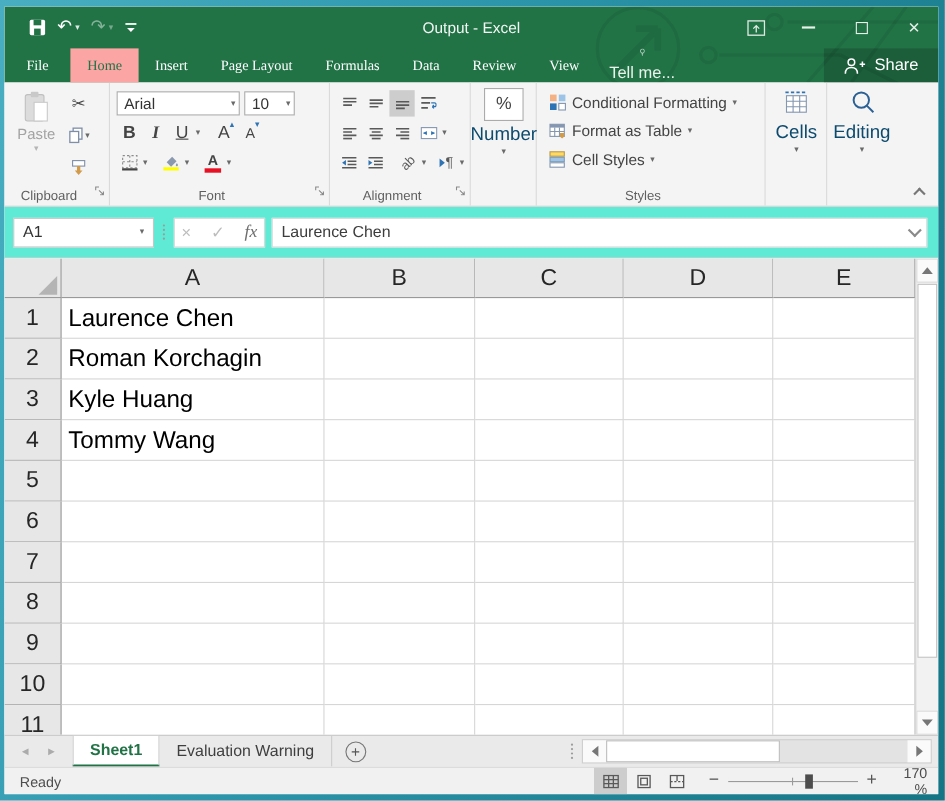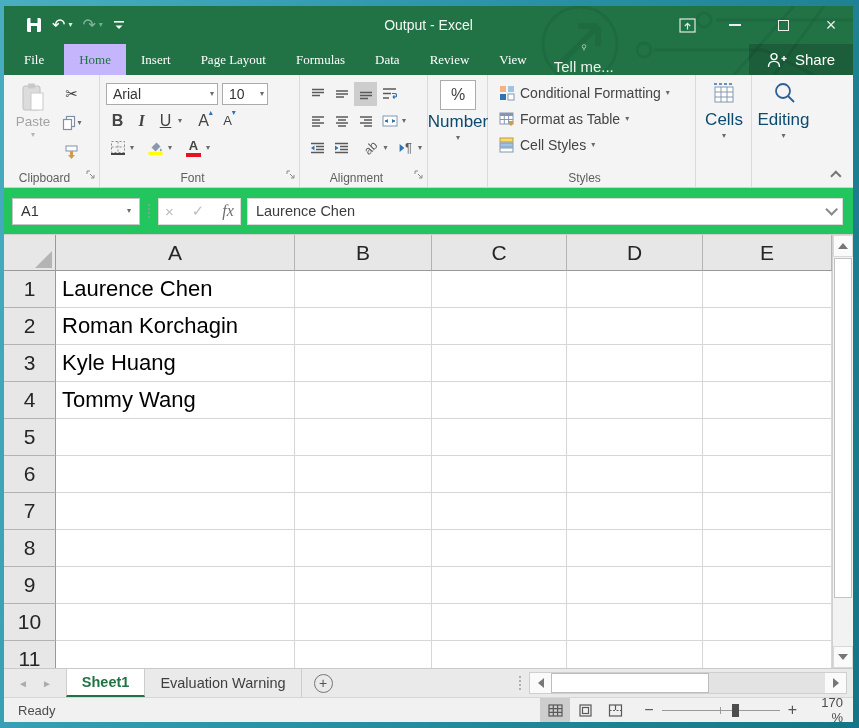--- a/index.html
+++ b/index.html
@@ -20,21 +20,21 @@
   .wtitle{position:absolute;left:0;right:0;text-align:center;font-size:14px;color:#f2f7f4;z-index:1;}
   .wincontrols{margin-left:auto;display:flex;align-items:center;gap:4px;position:relative;z-index:2;}
   .wc{width:44px;height:30px;display:flex;align-items:center;justify-content:center;}
   .wc-min{width:12px;height:2px;background:#e8f0ea;}
   .wc-max{width:11px;height:11px;border:1px solid #e8f0ea;}
   .wc-close{font-size:18px;color:#e8f0ea;line-height:1;}
 
   .tabbar{position:relative;height:31px;display:flex;align-items:stretch;z-index:2;}
   .tab{display:flex;align-items:center;padding:0 15px;font-size:13px;color:#fff;font-family:Liberation Serif, serif;}
   .tab-file{padding:0 20px;}
-  .tab-active{background:#c4b5fd;color:#217346;}
+  .tab-active{background:#fca5a5;color:#217346;}
   .tellme{display:flex;align-items:center;gap:7px;padding:0 12px;font-size:15px;color:#eaf2ec;flex-direction:column;}
   .share{margin-left:auto;display:flex;align-items:center;gap:8px;padding:0 18px;
     background:rgba(0,0,0,0.18);font-size:15px;color:#fff;}
 
   
   .ribbon{position:relative;height:113px;background:#f4f4f4;border-bottom:1px solid #d0d0d0;
     display:flex;align-items:stretch;overflow:hidden;}
   .rgroup{position:relative;border-right:1px solid #dadada;padding:5px 5px 20px 6px;flex:none;}
   .glabel{position:absolute;bottom:2px;left:0;right:14px;text-align:center;
     font-size:12px;color:#5f5f5f;white-space:nowrap;}
@@ -55,21 +55,21 @@
   .bigbtn .blab{font-size:17px;color:#0c4a6e;}
   .stylebtn{display:flex;align-items:center;gap:5px;height:26px;font-size:14px;color:#444;padding:0 3px;}
   .pastebtn{display:flex;flex-direction:column;align-items:center;width:46px;gap:2px;padding-top:2px;}
   .pastebtn .blab{font-size:13.5px;color:#a3a3a3;}
   .clipcol{display:flex;flex-direction:column;justify-content:flex-start;gap:5px;padding-top:2px;}
   .collapse{position:absolute;right:10px;bottom:8px;width:9px;height:9px;}
   .collapse i{display:block;width:8px;height:8px;border-left:2px solid #777;border-top:2px solid #777;
     transform:rotate(45deg) translateY(3px);}
 
   
-  .fbar{height:47px;background:#22c55e;border-bottom:1px solid #cfcfcf;
+  .fbar{height:47px;background:#5eead4;border-bottom:1px solid #cfcfcf;
     display:flex;align-items:center;padding:0 10px 0 8px;gap:6px;}
   .namebox{width:128px;height:27px;background:#fff;border:1px solid #c6c6c6;display:flex;
     align-items:center;font-size:14.5px;color:#333;padding:0 8px;justify-content:space-between;}
   .vdots{display:flex;flex-direction:column;gap:2px;padding:0 2px;}
   .vdots i{width:2px;height:2px;border-radius:50%;background:#9b9b9b;}
   .fxbox{height:27px;background:#fff;border:1px solid #d9d9d9;display:flex;align-items:center;
     padding:0 6px;gap:18px;}
   .fxbox .gray{color:#bdbdbd;font-size:15px;}
   .fx{font-family:"Liberation Serif",serif;font-style:italic;font-size:16px;color:#6d6d6d;}
   .fvalue{flex:1;height:27px;background:#fff;border:1px solid #d9d9d9;display:flex;

